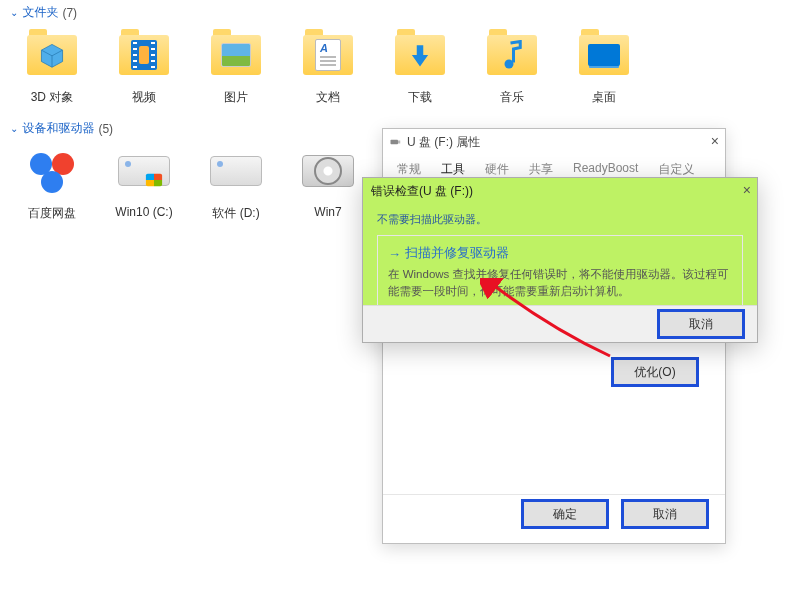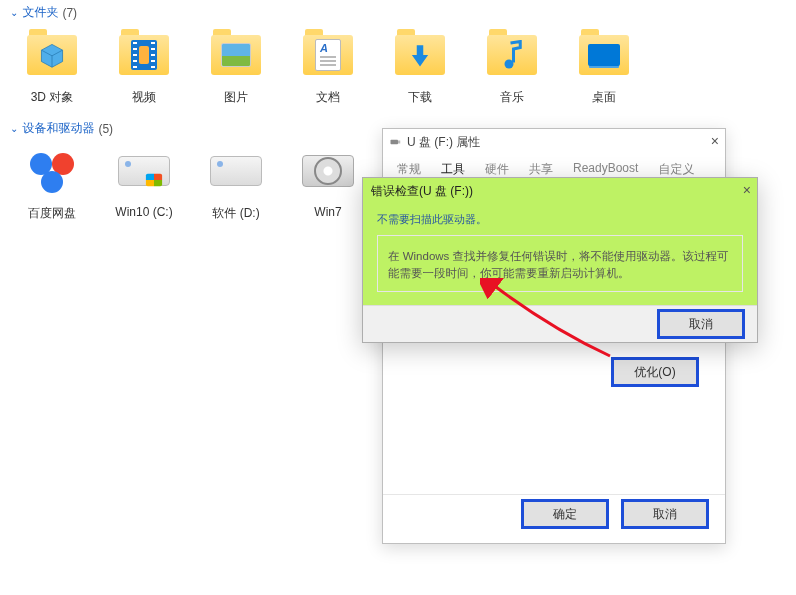--- a/index.html
+++ b/index.html
@@ -349,20 +349,23 @@
 </div>
 
 <div class="err-dialog">
   <div class="err-title">
     <span>错误检查(U 盘 (F:))</span>
     <span class="x">×</span>
   </div>
   <div class="err-body">
     <div class="err-head">不需要扫描此驱动器。</div>
     <div class="scan-box">
+      <div class="scan-link">
+        <span class="arrow">→</span><span>扫描并修复驱动器</span>
+      </div>
       <div class="scan-desc">在 Windows 查找并修复任何错误时，将不能使用驱动器。该过程可能需要一段时间，你可能需要重新启动计算机。</div>
     </div>
   </div>
   <div class="err-footer">
     <div class="win-btn">取消</div>
   </div>
 </div>
 
 <svg class="arrow-anno" viewBox="0 0 140 80">
   <defs>

